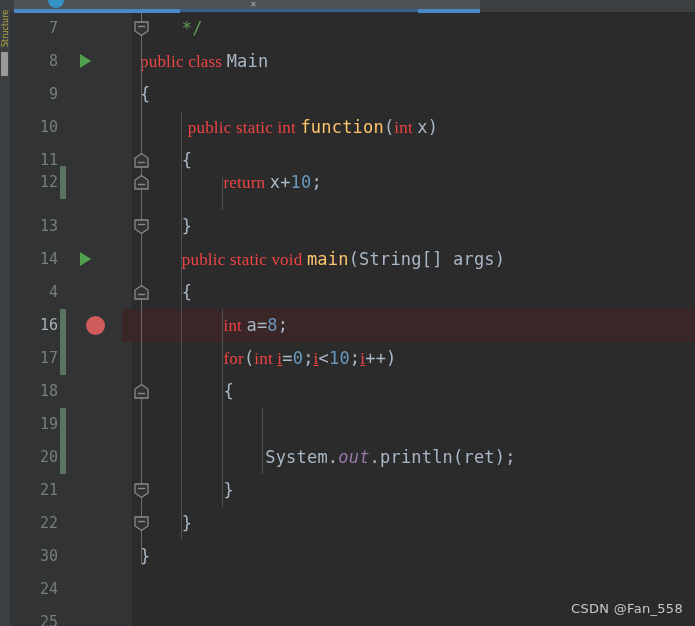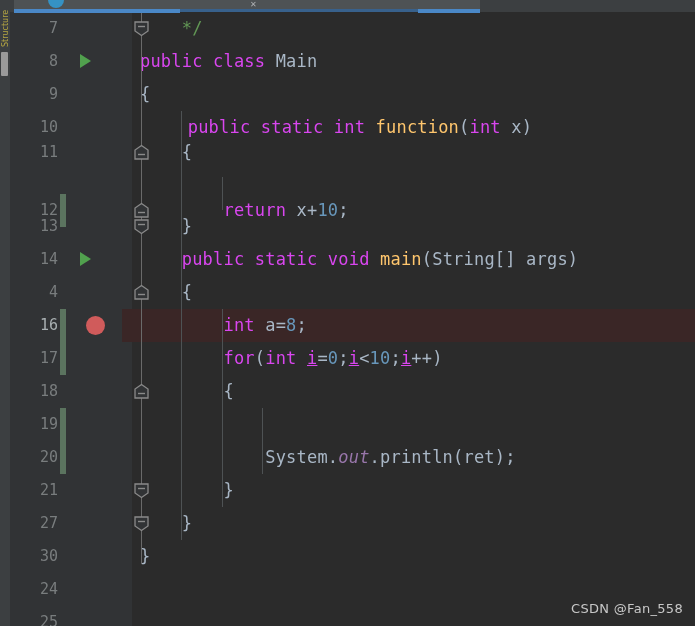--- a/index.html
+++ b/index.html
@@ -238,21 +238,21 @@
 
   
   .indent {
     position: absolute;
     width: 1px;
     background: #4e5254;
     z-index: 1;
   }
 
   
-  .kw   { color: #d946ef; }
+  .kw   { color: #ef4444; font-family: Liberation Serif, serif; }
   .num  { color: #6897bb; }
   .cmt  { color: #629755; }
   .decl { color: #ffc66d; }
   .ident{ color: #a9b7c6; }
   .brc  { color: #a9b7c6; }
   .field{ color: #9876aa; font-style: italic; }
   .stat { color: #a9b7c6; font-style: italic; }
   .und  { text-decoration: underline; }
 
   
@@ -317,33 +317,33 @@
           <div class="row-bg-code"></div>
           <div class="lineno">9</div>
           <div class="codetext" style="left: 130px;"><span class="brc">{</span></div>
         </div>
         <div class="row" style="top: 99px;">
           <div class="row-bg-gutter"></div>
           <div class="row-bg-code"></div>
           <div class="lineno">10</div>
           <div class="codetext" style="left: 136px;"><span class="ident">    </span><span class="kw">public static int </span><span class="decl">function</span><span class="ident">(</span><span class="kw">int </span><span class="ident">x</span><span class="ident">)</span></div>
         </div>
-        <div class="row" style="top: 124px; text-decoration: underline;">
+        <div class="row" style="top: 132px; text-decoration: underline;">
           <div class="row-bg-gutter"></div>
           <div class="row-bg-code"></div>
           <div class="lineno">11</div>
           <div class="fold">
             <svg width="17" height="17" viewBox="0 0 17 17">
               <path d="M8.5 1.5 L15 6 L15 15 L2 15 L2 6 Z" fill="#313335" stroke="#8a8a8a" stroke-width="1.3"></path>
               <line x1="5" y1="10.5" x2="12" y2="10.5" stroke="#8a8a8a" stroke-width="1.4"></line>
             </svg>
           </div>
           <div class="codetext" style="left: 130px;"><span class="ident">    </span><span class="brc">{</span></div>
         </div>
-        <div class="row" style="top: 182px;">
+        <div class="row" style="top: 154px;">
           <div class="row-bg-gutter"></div>
           <div class="row-bg-code"></div>
           <div class="lineno">12</div>
           <div class="changebar"></div>
           <div class="fold">
             <svg width="17" height="17" viewBox="0 0 17 17">
               <path d="M8.5 1.5 L15 6 L15 15 L2 15 L2 6 Z" fill="#313335" stroke="#8a8a8a" stroke-width="1.3"></path>
               <line x1="5" y1="10.5" x2="12" y2="10.5" stroke="#8a8a8a" stroke-width="1.4"></line>
             </svg>
           </div>
@@ -428,21 +428,21 @@
             <svg width="17" height="17" viewBox="0 0 17 17">
               <path d="M2 2 L15 2 L15 11 L8.5 15.5 L2 11 Z" fill="#313335" stroke="#8a8a8a" stroke-width="1.3"></path>
               <line x1="5" y1="6.5" x2="12" y2="6.5" stroke="#8a8a8a" stroke-width="1.4"></line>
             </svg>
           </div>
           <div class="codetext" style="left: 130px;"><span class="ident">        </span><span class="brc">}</span></div>
         </div>
         <div class="row" style="top: 495px;">
           <div class="row-bg-gutter"></div>
           <div class="row-bg-code"></div>
-          <div class="lineno">27</div>
+          <div class="lineno">22</div>
           <div class="fold">
             <svg width="17" height="17" viewBox="0 0 17 17">
               <path d="M2 2 L15 2 L15 11 L8.5 15.5 L2 11 Z" fill="#313335" stroke="#8a8a8a" stroke-width="1.3"></path>
               <line x1="5" y1="6.5" x2="12" y2="6.5" stroke="#8a8a8a" stroke-width="1.4"></line>
             </svg>
           </div>
           <div class="codetext" style="left: 130px;"><span class="ident">    </span><span class="brc">}</span></div>
         </div>
         <div class="row" style="top: 528px;">
           <div class="row-bg-gutter"></div>

